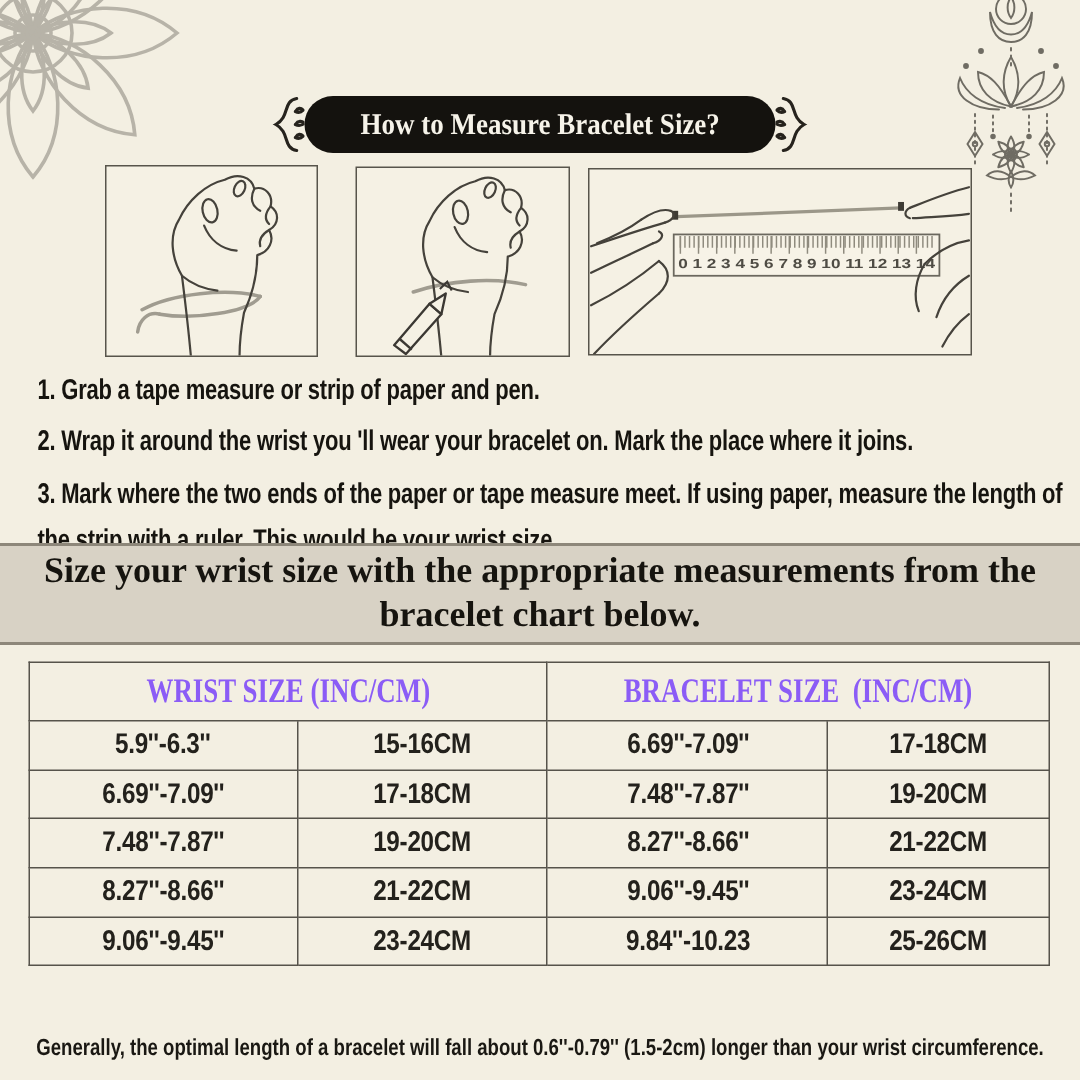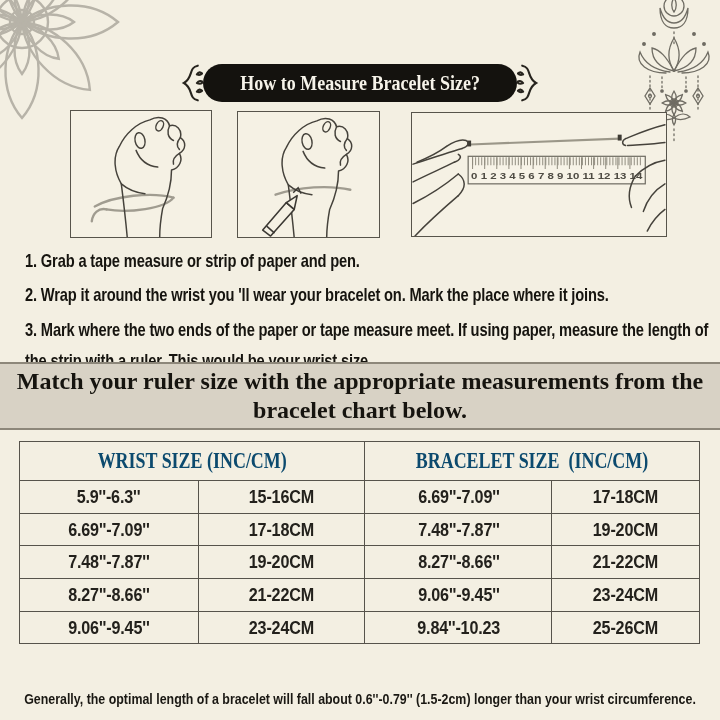--- a/index.html
+++ b/index.html
@@ -33,21 +33,21 @@
     font-family:"Liberation Serif","DejaVu Serif",serif; font-weight:bold; font-size:20px;
   }
   .badge .cond-c { display:inline-block; transform:scaleX(.9); transform-origin:center; }
   .flourish { width:26px; height:40px; }
 
   
   .illus-box { position:absolute; border:1px solid #57544b; background:#f5f1e4; box-sizing:border-box; }
   .illus-box svg { display:block; width:100%; height:100%; }
   #box1 { left:70px;  top:110px; width:142px; height:128px; }
   #box2 { left:237px; top:111px; width:143px; height:127px; }
-  #box3 { left:392px; top:112px; width:256px; height:125px;margin-left:19px; }
+  #box3 { left:392px; top:112px; width:256px; height:125px; }
 
   
   .steps { position:absolute; top:244px; left:25px; }
   .step  { line-height:33px; }
   .step .cond-l {
     display:inline-block; width:890px; transform:scaleX(.772); transform-origin:0 50%;
     font-size:19px; font-weight:bold; letter-spacing:-0.2px; color:#16140f;
   }
   .step.wrap { line-height:31px; margin-top:2px; }
 
@@ -60,21 +60,21 @@
   .banner-text {
     font-family:"Liberation Serif","DejaVu Serif",serif; font-weight:bold;
     font-size:24px; line-height:1.22; text-align:center; max-width:700px; color:#16140f;
   }
 
   
   .size-table { position:absolute; top:441px; left:19px; width:681px; border-collapse:collapse; }
   .size-table th, .size-table td { border:1px solid #56534b; padding:0; text-align:center; }
   .size-table th {
     height:38px; font-family:"Liberation Serif","DejaVu Serif",serif;
-    font-weight:bold; font-size:23px; white-space:pre; color:#0c4a6e;
+    font-weight:bold; font-size:23px; white-space:pre; color:#8b5cf6;
   }
   .size-table th .cond-c { display:inline-block; transform:scaleX(.78); transform-origin:center; white-space:pre; }
   .size-table td { height:31.7px; }
   .size-table td .cond-c {
     display:inline-block; transform:scaleX(.85); transform-origin:center;
     font-size:19px; font-weight:bold; letter-spacing:-0.2px; color:#23211c;
   }
 
   
   .footer {
@@ -263,21 +263,21 @@
     </div>
     <div class="step">
       <span class="cond-l">2. Wrap it around the wrist you 'll wear your bracelet on. Mark the place where it joins.</span>
     </div>
     <div class="step wrap">
       <span class="cond-l">3. Mark where the two ends of the paper or tape measure meet. If using paper, measure the length of the strip with a ruler. This would be your wrist size.</span>
     </div>
   </div>
 
   <div class="banner">
-    <div class="banner-text">Match your ruler size with the appropriate measurements from the bracelet chart below.</div>
+    <div class="banner-text">Size your wrist size with the appropriate measurements from the bracelet chart below.</div>
   </div>
 
   <table class="size-table">
     <colgroup>
       <col style="width:26.3%">
         <col style="width:24.5%">
         <col style="width:27.5%">
         <col style="width:21.7%">
     </colgroup>
     <thead>

